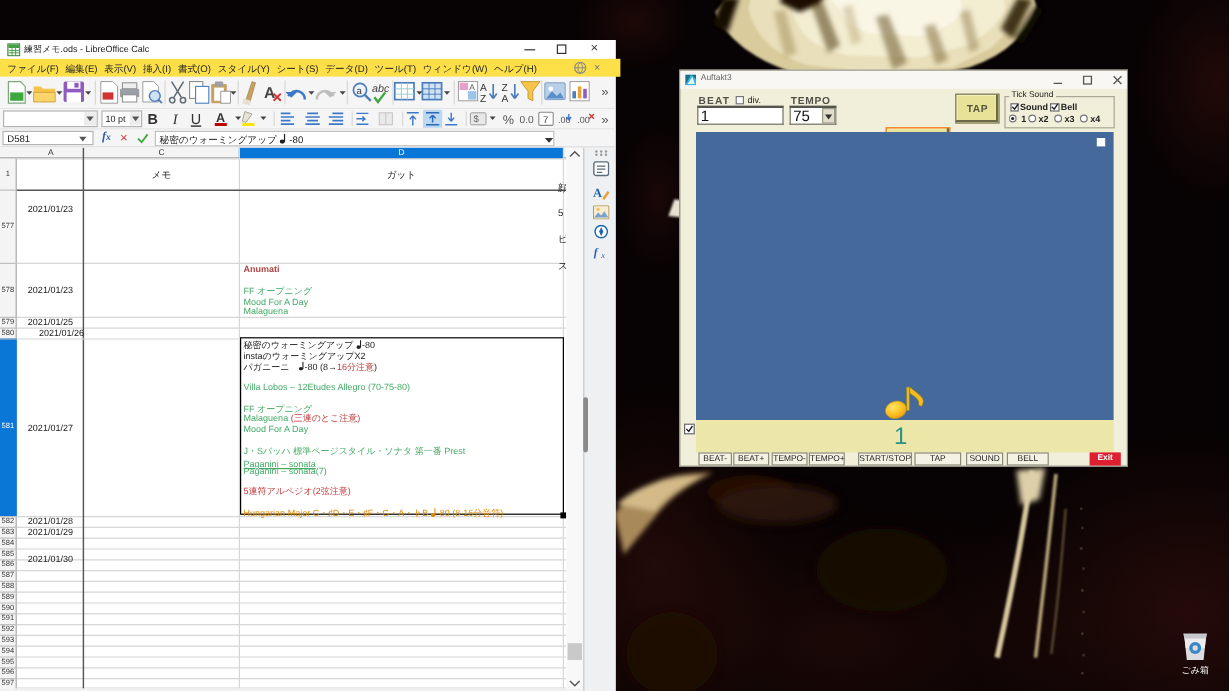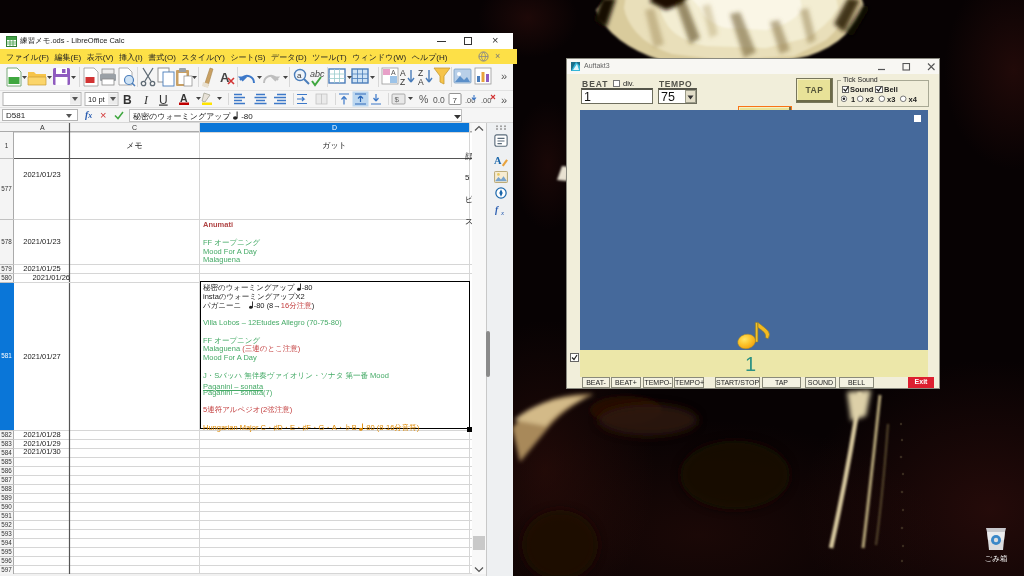--- a/index.html
+++ b/index.html
@@ -379,21 +379,21 @@
     <div class="a tx" style="left:199px;top:17px;width:271px;text-align:center;font-size:8px;">ガット</div>
 
     <div class="a" style="left:14px;top:0;width:56px;height:451px;text-align:center;">
       <div class="a tx" style="left:0;top:47px;width:56px;">2021/01/23</div>
       <div class="a tx" style="left:0;top:114px;width:56px;">2021/01/23</div>
       <div class="a tx" style="left:0;top:141px;width:56px;">2021/01/25</div>
       <div class="a tx" style="left:0;top:150px;width:56px;text-align:right;">2021/01/26</div>
       <div class="a tx" style="left:0;top:229px;width:56px;">2021/01/27</div>
       <div class="a tx" style="left:0;top:307px;width:56px;">2021/01/28</div>
       <div class="a tx" style="left:0;top:316px;width:56px;">2021/01/29</div>
-      <div class="a tx" style="left:0;top:324px;width:56px;">2021/01/30</div>
+      <div class="a tx" style="left:0;top:338px;width:56px;">2021/01/30</div>
     </div>
 
     <div class="a" style="left:465px;top:0;width:7px;height:451px;overflow:hidden;font-size:8px;color:#222;">
       <div class="a tx" style="left:0;top:28px;">顔</div>
       <div class="a tx" style="left:0;top:50px;">5</div>
       <div class="a tx" style="left:0;top:71px;">ピ</div>
       <div class="a tx" style="left:0;top:93px;">ス</div>
     </div>
 
     <div class="a tx" style="left:203px;top:97px;font-weight:bold;color:#b04545;">Anumati</div>
@@ -409,21 +409,21 @@
         </svg>-80</div>
     <div class="a tx" style="left:203px;top:168.7px;">instaのウォーミングアップX2</div>
     <div class="a tx" style="left:203px;top:177.5px;">パガニーニ　<svg width="5" height="8" viewBox="0 0 5 8" style="vertical-align:-1px">
           <ellipse cx="1.8" cy="6.3" rx="1.8" ry="1.5" fill="#222"></ellipse>
           <rect x="3" y="0.5" width="0.9" height="6" fill="#222"></rect>
         </svg>-80 (8→<span style="color:#c23b3b;">16分注意</span>)</div>
     <div class="a tx" style="left:203px;top:195px;color:#44aa66;">Villa Lobos – 12Etudes Allegro (70-75-80)</div>
     <div class="a tx" style="left:203px;top:212.5px;color:#44aa66;">FF オープニング</div>
     <div class="a tx" style="left:203px;top:221.2px;color:#44aa66;">Malaguena <span style="color:#c23b3b;">(三連のとこ注意)</span></div>
     <div class="a tx" style="left:203px;top:230px;color:#44aa66;">Mood For A Day</div>
-    <div class="a tx" style="left:203px;top:247.5px;color:#44aa66;">J・Sバッハ 無伴奏ヴァイオリン・ソナタ 第一番 Mood</div>
+    <div class="a tx" style="left:203px;top:247.5px;color:#44aa66;">J・Sバッハ 標準ページスタイル・ソナタ 第一番 Prest</div>
     <div class="a tx" style="left:203px;top:259px;color:#44aa66;text-decoration:underline;">Paganini – sonata</div>
     <div class="a tx" style="left:203px;top:265px;color:#44aa66;">Paganini – sonata(7)</div>
     <div class="a tx" style="left:203px;top:282.4px;color:#c23b3b;">5連符アルペジオ(2弦注意)</div>
     <div class="a tx" style="left:203px;top:299.8px;color:#e08a00;">Hungarian Major C・♯D・E・♯F・G・A・♭B <svg width="5" height="8" viewBox="0 0 5 8" style="vertical-align:-1px">
           <ellipse cx="1.8" cy="6.3" rx="1.8" ry="1.5" fill="#e08a00"></ellipse>
           <rect x="3" y="0.5" width="0.9" height="6" fill="#e08a00"></rect>
         </svg>-80 (8-16分音符)</div>
   </div>
   <div class="a" id="c-vscroll" style="left:472px;top:90px;width:14px;height:451px;background:#f8f8f8;">
     <svg class="a" style="left:2px;top:2px" width="10" height="7" viewBox="0 0 10 7">

